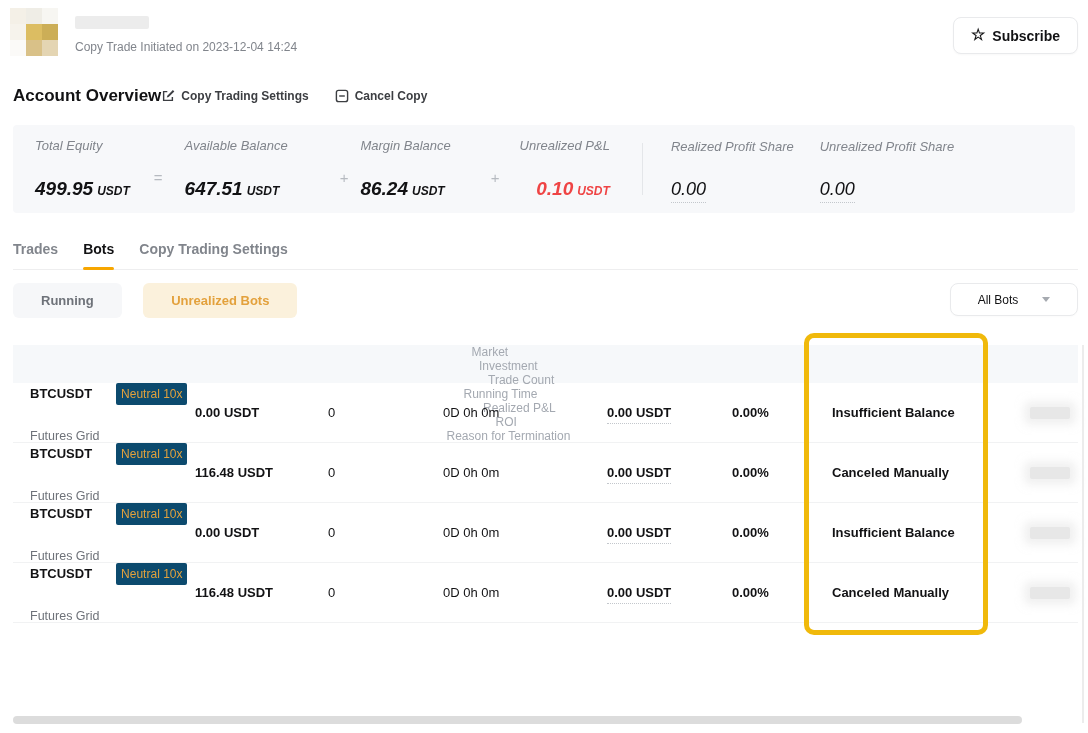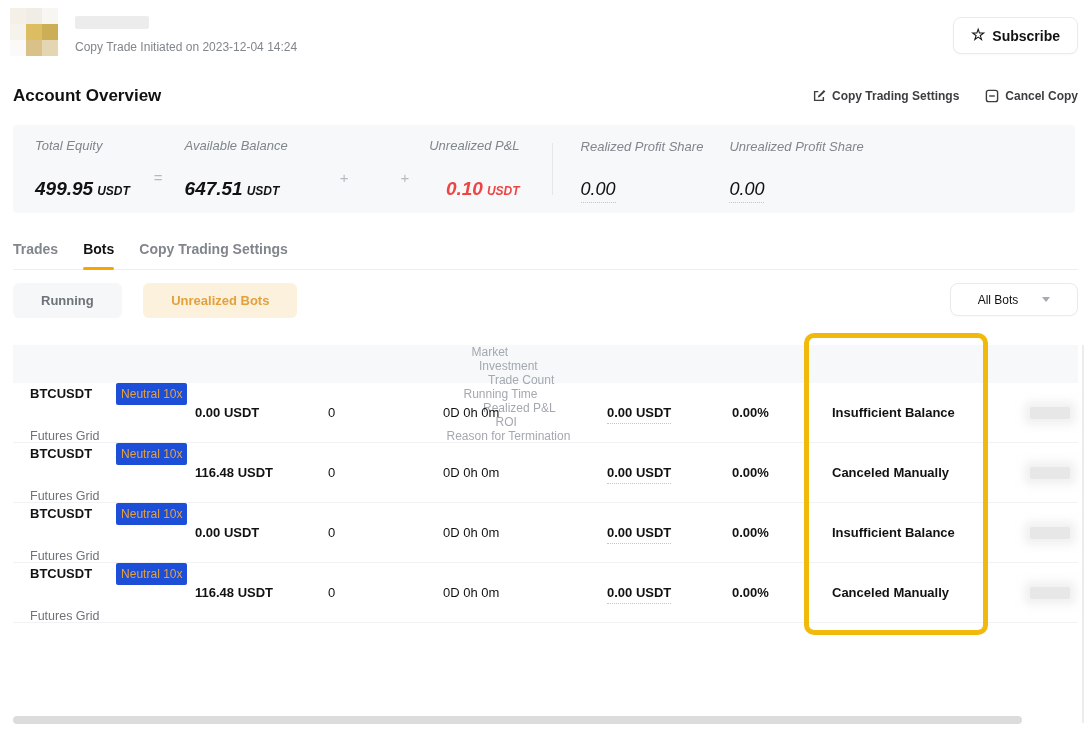--- a/index.html
+++ b/index.html
@@ -20,21 +20,21 @@
   .name-blur { width:74px; height:13px; background:#ececec; border-radius:2px; margin-bottom:11px; }
   .copy-initiated { font-size:12px; color:#81858c; }
   .subscribe-btn { position:absolute; right:0; top:9px; height:37px; padding:0 17px;
       background:#fff; border:1px solid #e9eaec; border-radius:8px; cursor:pointer;
       font-family:inherit; font-size:14px; font-weight:bold; color:#121214;
       display:flex; align-items:center; gap:7px; box-shadow:0 1px 2px rgba(0,0,0,0.03); }
   .star-ic { font-size:16px; line-height:1; position:relative; top:-1px; }
 
   
   .section-row { position:absolute; left:13px; right:10px; top:84px; height:24px;
-      display:flex; align-items:center; justify-content:space-between; }
+      display:flex; align-items:center; }
   .section-title { font-size:17px; font-weight:bold; color:#121214; }
   .section-actions { display:flex; align-items:center; gap:26px; }
   .action-link { display:flex; align-items:center; gap:6px; font-size:12px; font-weight:bold;
       color:#3c3e42; cursor:pointer; }
   .action-link svg { display:block; color:#3c3e42; }
 
   
   .stats-panel { position:absolute; left:13px; top:125px; width:1062px; height:88px;
       background:#f7f8fa; border-radius:4px; display:flex; align-items:center; padding:0 22px; }
   .stat { display:flex; flex-direction:column; gap:25px;font-style:italic; }
@@ -82,21 +82,21 @@
   .c2 { width:133px; }
   .c3 { width:115px; }
   .c4 { width:164px; }
   .c5 { width:125px; }
   .c6 { width:100px; }
   .c7 { width:198px; }
   .c8 { width:48px; display:flex; justify-content:flex-start; }
   .trow .cell { font-size:13px; color:#121214; }
   .market-line { display:flex; align-items:center; gap:24px; margin-bottom:6px; }
   .sym { font-weight:bold; font-size:13px; }
-  .badge { background:#1d4ed8; color:#e3a13c; font-size:12px; padding:4px 5px; border-radius:2px;
+  .badge { background:#0c4a6e; color:#e3a13c; font-size:12px; padding:4px 5px; border-radius:2px;
       white-space:nowrap;text-align:center; }
   .mtype { font-size:12.5px; color:#6e7279;margin-top:24px; }
   .bold { font-weight:bold; }
   .dotted-cell { border-bottom:1px dotted #c3c7cc; padding-bottom:3px; font-weight:bold; }
   .blur-pill { width:40px; height:12px; background:#e7e7e7; border-radius:2px; display:block;
       box-shadow:0 0 8px 6px rgba(230,230,230,0.55); cursor:pointer; }
 
   
   .highlight-box { position:absolute; left:804px; top:333px; width:184px; height:302px;
       border:5px solid #f0b90b; border-radius:10px; pointer-events:none; background:transparent; }
@@ -158,20 +158,24 @@
     <div class="stat">
       <span class="stat-label">Total Equity</span>
       <span class="stat-value"><span>499.95</span><span class="unit">USDT</span></span>
     </div>
     <span class="op eq">=</span>
     <div class="stat">
       <span class="stat-label">Available Balance</span>
       <span class="stat-value"><span>647.51</span><span class="unit">USDT</span></span>
     </div>
     <span class="op p1">+</span>
+    <div class="stat">
+      <span class="stat-label">Margin Balance</span>
+      <span class="stat-value"><span>86.24</span><span class="unit">USDT</span></span>
+    </div>
     <span class="op p2">+</span>
     <div class="stat">
       <span class="stat-label">Unrealized P&amp;L</span>
       <span class="stat-value green"><span>0.10</span><span class="unit">USDT</span></span>
     </div>
     <div class="v-divider"></div>
     <div class="stat">
       <span class="stat-label">Realized Profit Share</span>
       <span class="stat-value plain"><span class="dotted-u">0.00</span></span>
     </div>

